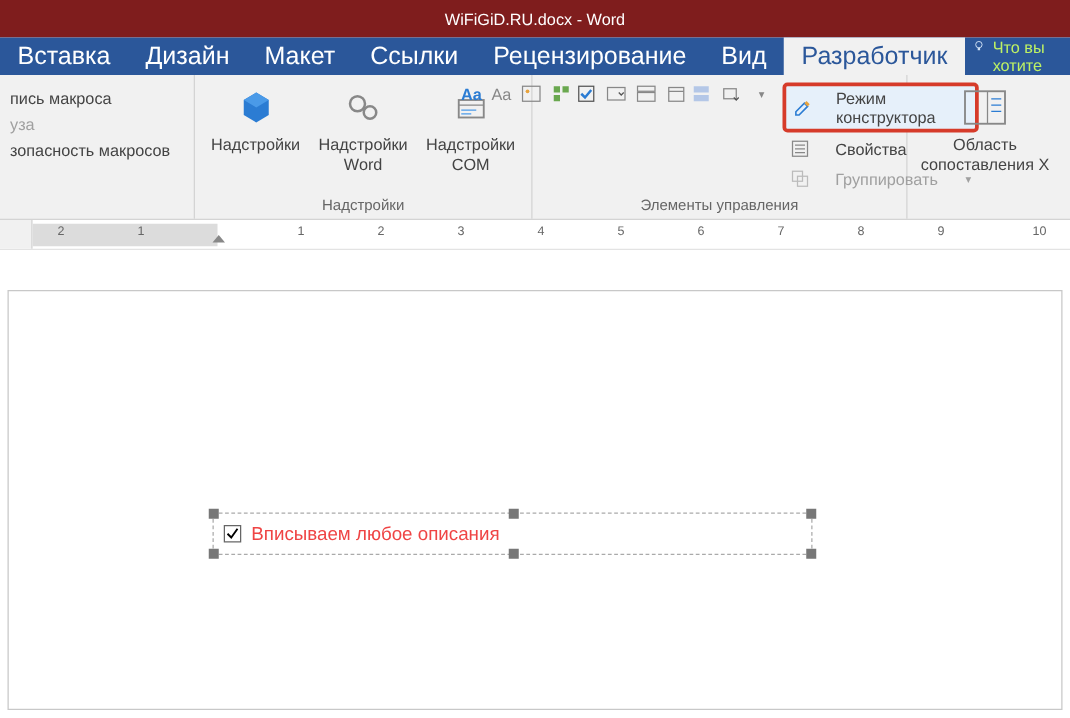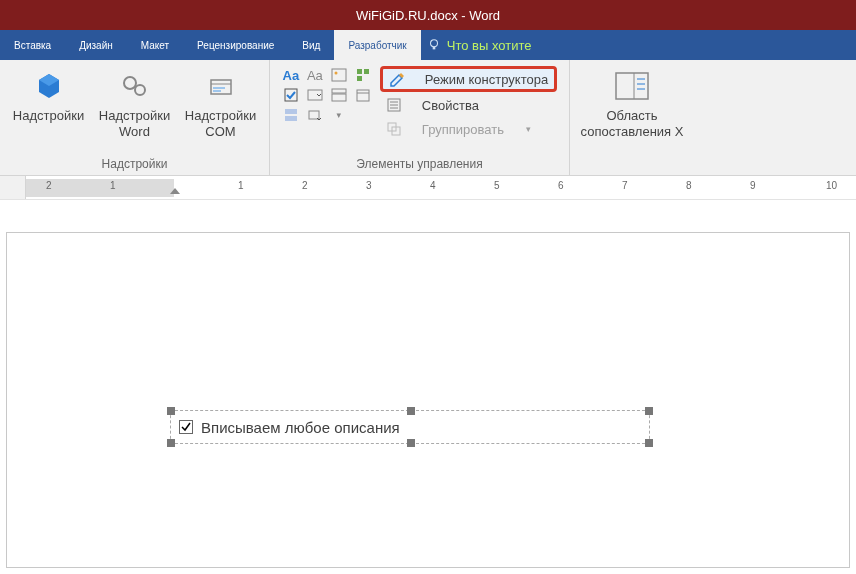--- a/index.html
+++ b/index.html
@@ -1,41 +1,41 @@
 <!DOCTYPE html>
 <html><head>
 <meta charset="utf-8">
 <style>
   * { box-sizing: border-box; margin: 0; padding: 0; }
   body { font-family: "Segoe UI", Tahoma, sans-serif; font-size: 13px; background: #fff; width: 856px; height: 574px; overflow: hidden; position: relative; }
   
   .title-bar { background: #7f1d1d; color: #fff; height: 30px; display: flex; align-items: center; justify-content: center; font-size: 13px; }
   
   .tab-strip { background: #2b579a; color: #fff; height: 30px; display: flex; align-items: center; padding-left: 0; }
-  .tab { padding: 0 14px; height: 30px; display: flex; align-items: center; cursor: pointer; font-size: 10px; }
+  .tab { padding: 0 14px; height: 30px; display: flex; align-items: center; cursor: pointer; font-size: 20px; }
   .tab.active { background: #f1f1f1; color: #2b579a; }
   .tell-me { display: flex; align-items: flex-start; gap: 6px; color: #bef264; margin-left: 6px; }
   .bulb-icon { width: 14px; height: 14px; }
   
   .ribbon { background: #f1f1f1; border-bottom: 1px solid #d4d4d4; height: 116px; display: flex; }
   .group { border-right: 1px solid #d4d4d4; display: flex; flex-direction: column; align-items: center; padding: 4px 6px 0 6px; }
   .group-body { display: flex; align-items: flex-start; flex: 1; }
   .group-label { font-size: 12px; color: #666; text-align: center; padding: 2px 0 4px 0; width: 100%; }
   
   .code-group { width: 156px; align-items: flex-start; }
   .code-item { display: flex; align-items: center; gap: 6px; padding: 3px 2px; color: #444; font-size: 13px; }
   .code-item.disabled { color: #a0a0a0; }
   
   .addins-group { width: 270px; }
   .big-btn { display: flex; flex-direction: column; align-items: center; justify-content: flex-start; width: 86px; padding: 4px 2px; color: #444; text-align: center; height: 88px; }
   .big-btn .ic { height: 36px; display: flex; align-items: center; justify-content: center; margin-bottom: 4px; }
   .big-btn span.lbl { font-size: 13px; line-height: 1.2; }
   
   .controls-group { width: 300px; }
-  .controls-left { display: flex; flex-direction: column; gap: 2px; padding: 2px 4px 0 2px; }
+  .controls-left { display: flex; gap: 2px; padding: 2px 4px 0 2px; }
   .icon-row { display: flex; gap: 6px; align-items: center; }
   .small-ic { width: 18px; height: 18px; display: flex; align-items: center; justify-content: center; color: #555; }
   .small-ic svg { width: 16px; height: 16px; }
   
   .controls-right { display: flex; flex-direction: column; gap: 2px; padding: 2px 2px 0 4px; }
   .ribbon-btn { display: flex; align-items: center; gap: 20px; padding: 3px 6px; color: #444; font-size: 13px; }
   .ribbon-btn.disabled { color: #a0a0a0; }
   .ribbon-btn.highlight { border: 3px solid #d63b2a; border-radius: 4px; background: #e6f0fa; padding: 2px 6px; }
   
   .mapping-group { width: 124px; }
@@ -45,38 +45,41 @@
   .ruler-main { flex: 1; position: relative; overflow: hidden; }
   .ruler-shade { position: absolute; top: 3px; height: 18px; background: #dcdcdc; }
   .ruler-num { position: absolute; top: 4px; font-size: 10px; color: #666; }
   .ruler-marker { position: absolute; top: 12px; width: 0; height: 0; border-left: 5px solid transparent; border-right: 5px solid transparent; border-bottom: 6px solid #888; }
   
   .doc-area { position: absolute; left: 6px; top: 232px; width: 844px; height: 336px; background: #fff; border: 1px solid #c8c8c8; }
   
   .control-box { position: absolute; left: 170px; top: 410px; width: 480px; height: 34px; border: 1px dashed #aaa; display: flex; align-items: center; padding: 0 8px; }
   .handle { width: 8px; height: 8px; background: #777; position: absolute; }
   .checkbox { width: 14px; height: 14px; border: 1px solid #666; display: flex; align-items: center; justify-content: center; margin-right: 8px; font-size: 11px; }
-  .control-text { font-size: 15px; color: #404040; }
+  .control-text { font-size: 15px; color: #ef4444; }
 </style>
 </head>
 <body>
 
 <div class="title-bar">
   <span>WiFiGiD.RU.docx - Word</span>
 </div>
 
 <div class="tab-strip">
   <div class="tab">
       <span>Вставка</span>
     </div>
   <div class="tab">
       <span>Дизайн</span>
     </div>
   <div class="tab">
       <span>Макет</span>
+    </div>
+  <div class="tab">
+      <span>Ссылки</span>
     </div>
   <div class="tab">
       <span>Рецензирование</span>
     </div>
   <div class="tab">
       <span>Вид</span>
     </div>
   <div class="tab active">
       <span>Разработчик</span>
     </div>
@@ -84,20 +87,34 @@
     <svg class="bulb-icon" viewBox="0 0 16 16">
         <circle cx="8" cy="6" r="4" fill="none" stroke="#cfe0f3" stroke-width="1.2"></circle>
         <rect x="6.5" y="10" width="3" height="3" fill="#cfe0f3"></rect>
       </svg>
     <span>Что вы хотите</span>
   </div>
 </div>
 
 <div class="ribbon">
 
+  <div class="group code-group">
+    <div class="group-body" style="flex-direction:column;width:100%;padding-top:4px;">
+      <div class="code-item">
+        <span>пись макроса</span>
+      </div>
+      <div class="code-item disabled">
+        <span>уза</span>
+      </div>
+      <div class="code-item">
+        <span>зопасность макросов</span>
+      </div>
+    </div>
+    <div class="group-label">&nbsp;</div>
+  </div>
 
   <div class="group addins-group">
     <div class="group-body">
       <div class="big-btn">
         <div class="ic">
           <svg width="32" height="32" viewBox="0 0 32 32">
               <path d="M16 4l10 6v12l-10 6-10-6V10z" fill="#2b7cd3"></path>
               <path d="M16 4l10 6-10 6-10-6z" fill="#4a9ae8"></path>
             </svg>
         </div>

